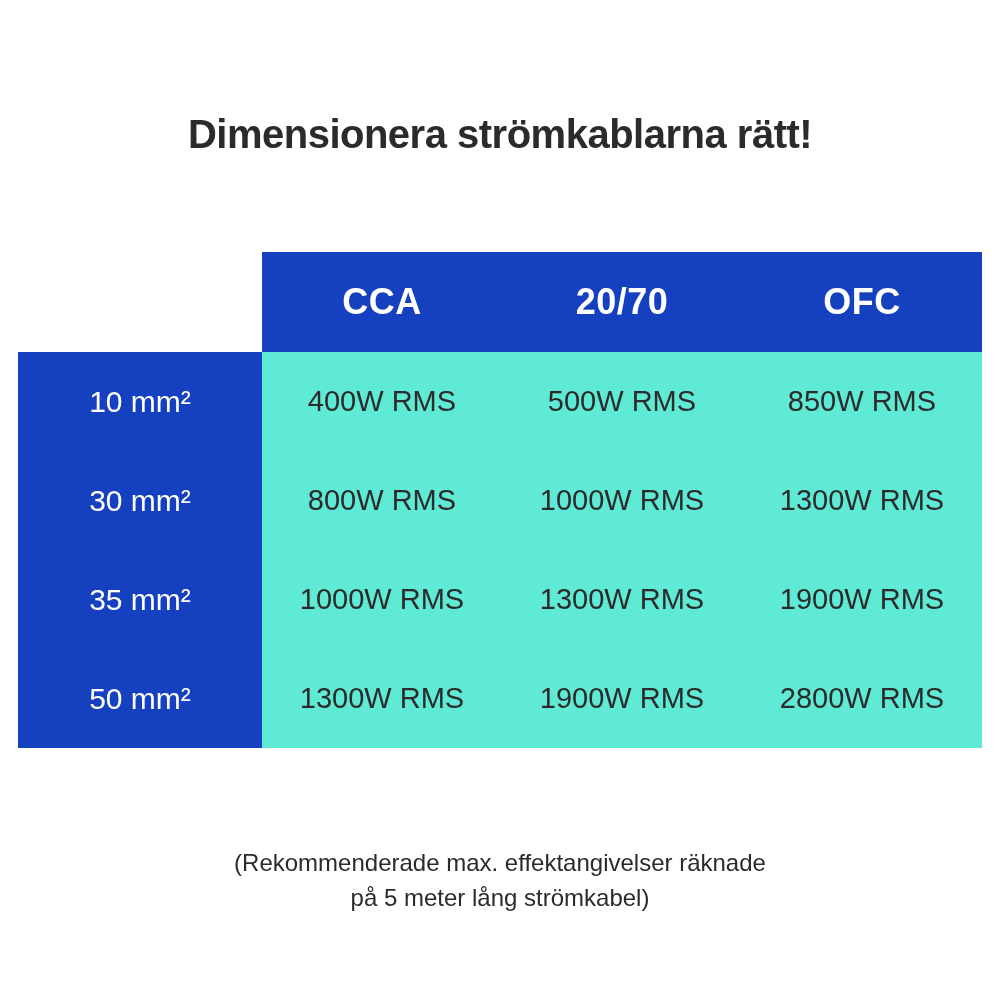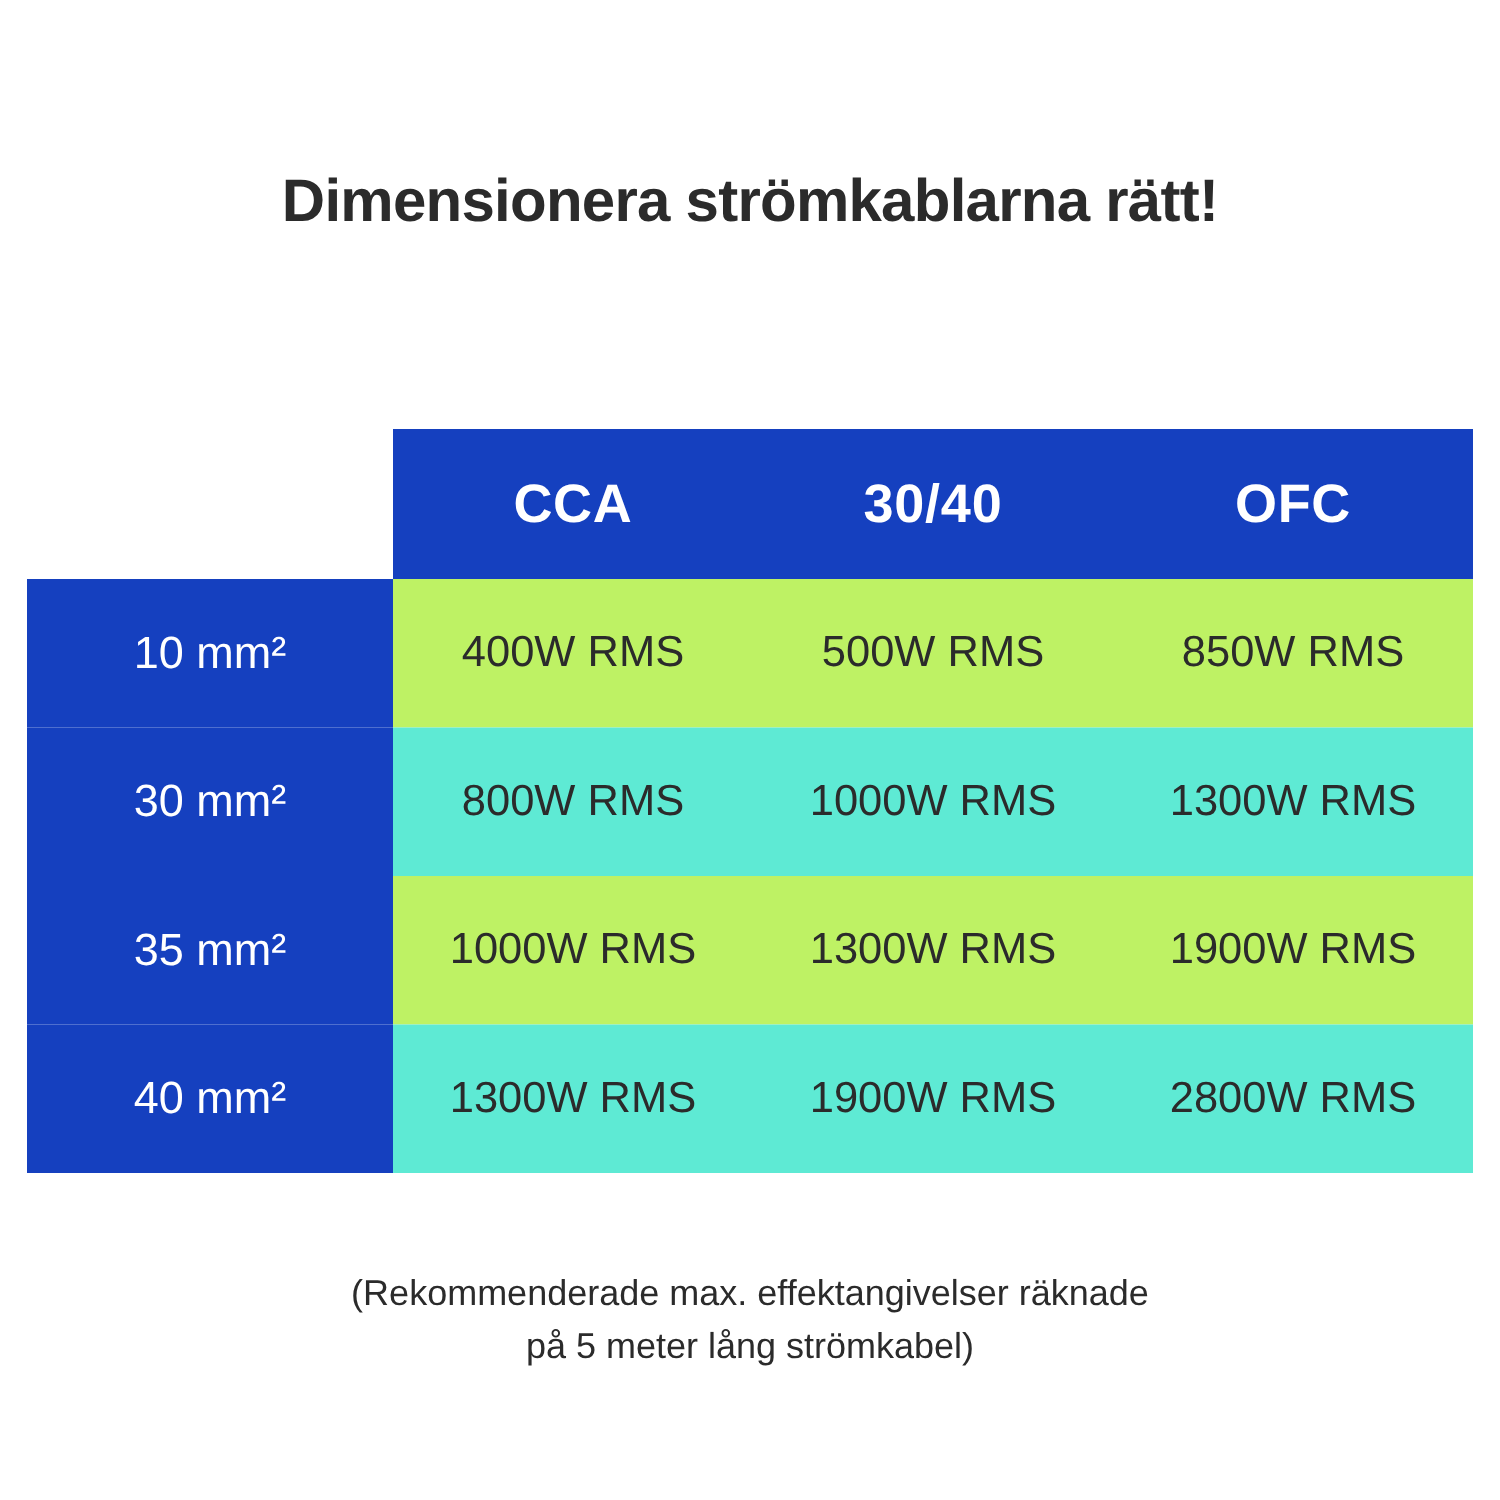--- a/index.html
+++ b/index.html
@@ -37,21 +37,20 @@
   .table-wrap {
     position: absolute;
     top: 252px;
     left: 18px;
     width: 964px;
   }
   table.power-table {
     border-collapse: collapse;
     table-layout: fixed;
     width: 964px;
-    margin-top: 34px;
   }
   table.power-table col.c0 { width: 244px; }
   table.power-table col.c1 { width: 240px; }
   table.power-table col.c2 { width: 240px; }
   table.power-table col.c3 { width: 240px; }
 
   .power-table th, .power-table td {
     padding: 0;
     margin: 0;
   }
@@ -81,21 +80,21 @@
     text-align: center;
     height: 99px;
     vertical-align: middle;
   }
   .datacell {
     font-size: 29px;
     color: #2b2b2b;
     text-align: center;
     height: 99px;
     vertical-align: middle;
-    background: #bef264;
+    background: #5eead4;
   }
   tr.alt .datacell {
     background: #5eead4;
   }
 
   .footnote {
     position: absolute;
     top: 846px;
     left: 0;
     width: 1000px;
@@ -118,21 +117,21 @@
       <colgroup>
         <col class="c0">
           <col class="c1">
           <col class="c2">
           <col class="c3">
       </colgroup>
       <thead>
         <tr>
           <th class="hdr-corner"></th>
           <th class="hdr-cell">CCA</th>
-          <th class="hdr-cell">30/40</th>
+          <th class="hdr-cell">20/70</th>
           <th class="hdr-cell">OFC</th>
         </tr>
       </thead>
       <tbody>
         <tr>
           <td class="rowlabel">10 mm²</td>
           <td class="datacell">400W RMS</td>
           <td class="datacell">500W RMS</td>
           <td class="datacell">850W RMS</td>
         </tr>
@@ -142,21 +141,21 @@
           <td class="datacell">1000W RMS</td>
           <td class="datacell">1300W RMS</td>
         </tr>
         <tr>
           <td class="rowlabel">35 mm²</td>
           <td class="datacell">1000W RMS</td>
           <td class="datacell">1300W RMS</td>
           <td class="datacell">1900W RMS</td>
         </tr>
         <tr class="alt">
-          <td class="rowlabel">40 mm²</td>
+          <td class="rowlabel">50 mm²</td>
           <td class="datacell">1300W RMS</td>
           <td class="datacell">1900W RMS</td>
           <td class="datacell">2800W RMS</td>
         </tr>
       </tbody>
     </table>
   </div>
 
   <div class="footnote">
     <span class="line">(Rekommenderade max. effektangivelser räknade</span>

